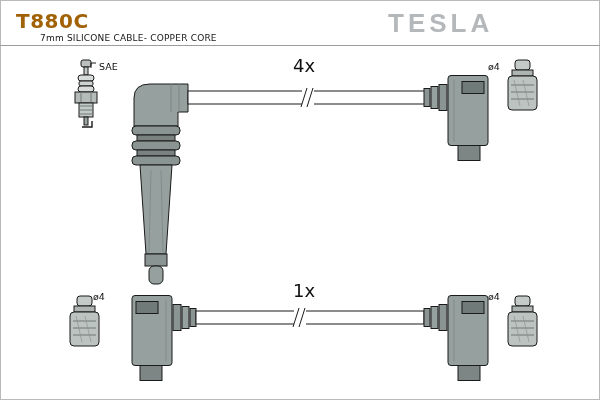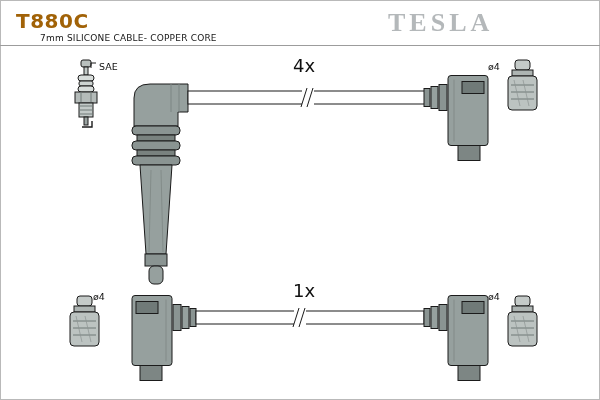--- a/index.html
+++ b/index.html
@@ -5,21 +5,21 @@
   html,body{margin:0;padding:0;}
   body{
     width:600px;height:400px;position:relative;background:#ffffff;
     font-family:"DejaVu Sans","Liberation Sans",sans-serif;overflow:hidden;
   }
   .frame{position:absolute;inset:0;border:1px solid #b9b9b9;box-sizing:border-box;pointer-events:none;}
   .part-number{position:absolute;left:16px;top:9px;font-size:20px;font-weight:bold;color:#a16207;letter-spacing:.5px;}
   .subtitle{position:absolute;left:16px;top:33px;font-size:9px;color:#161616;letter-spacing:.2px;margin-left:24px;}
   .brand{
     position:absolute;left:388px;top:8px;
-    font-family:Liberation Serif, serif;font-weight:bold;
+    font-family:Liberation Sans, sans-serif;font-weight:bold;
     font-size:26px;letter-spacing:4px;color:#b4b8ba;
   }
   .rule{position:absolute;left:0;right:0;top:45px;height:1px;background:#9c9c9c;}
   svg text{font-family:"DejaVu Sans","Liberation Sans",sans-serif;fill:#101010;}
   .qty{font-size:18px;}
   .small-label{font-size:9.5px;}
 </style>
 </head>
 <body>
 

